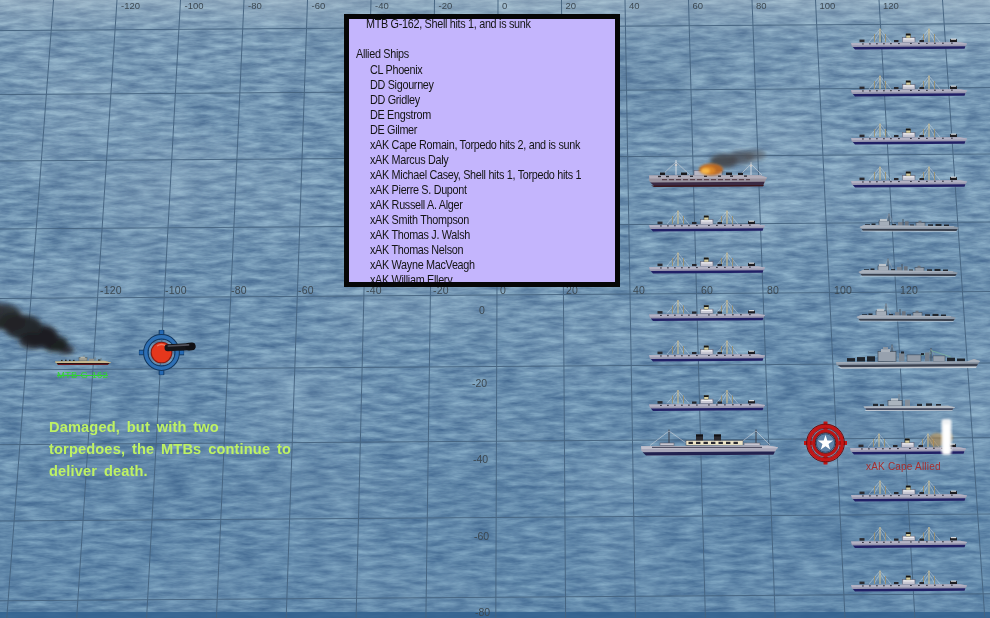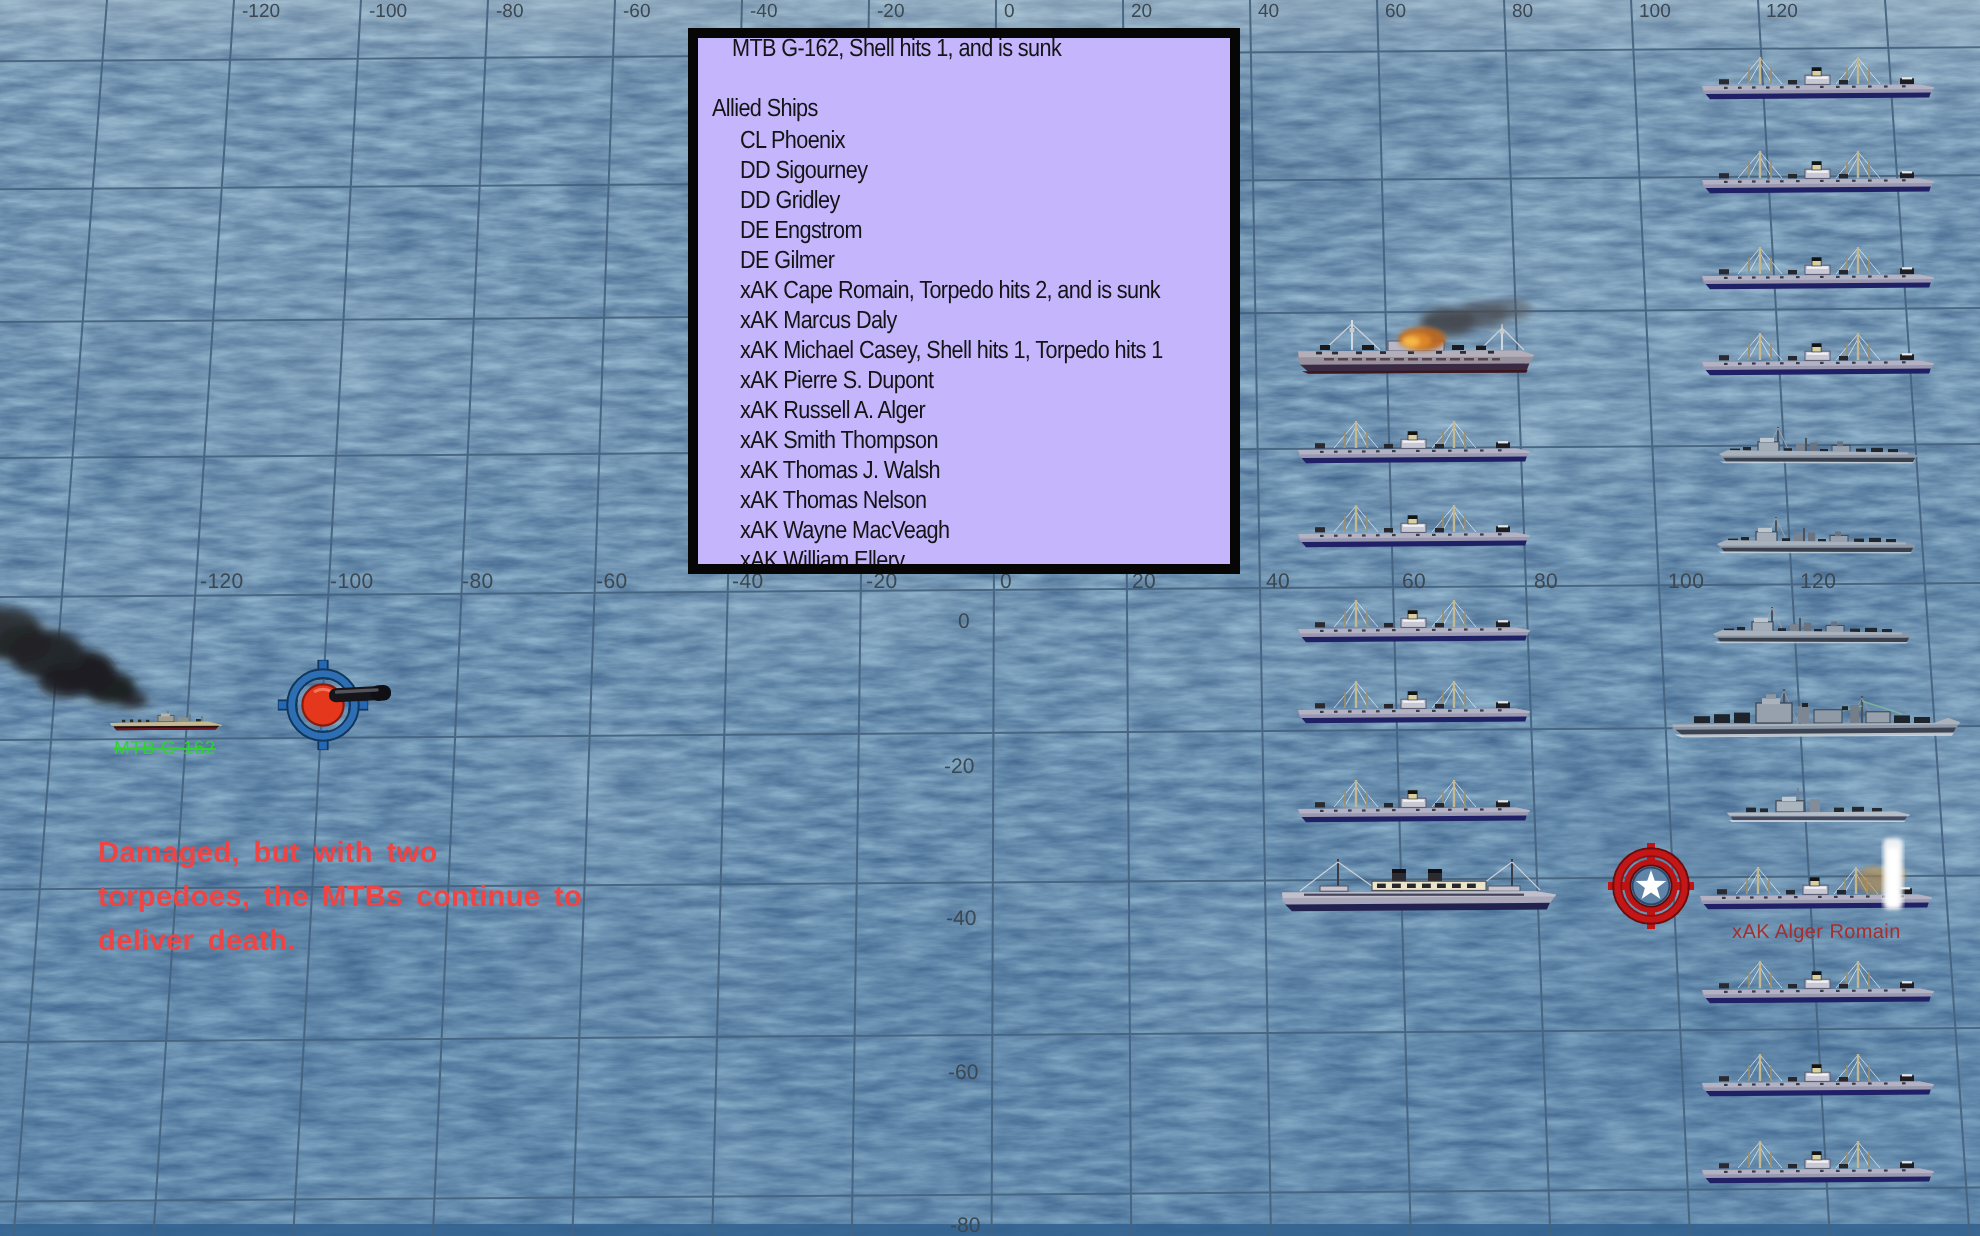--- a/index.html
+++ b/index.html
@@ -1,20 +1,20 @@
 <!DOCTYPE html>
 <html><head>
 <meta charset="utf-8">
 <style>
 html,body{margin:0;padding:0;background:#000;}
 #stage{position:relative;width:990px;height:618px;overflow:hidden;font-family:"Liberation Sans",sans-serif;}
 #stage svg.bg{position:absolute;left:0;top:0;}
 .dlg{position:absolute;left:344px;top:14px;width:276px;height:273px;background:#c4b5fd;border:5px solid #060606;box-sizing:border-box;overflow:hidden;}
 .dl{position:absolute;white-space:nowrap;font-size:12.4px;line-height:13px;color:#141414;letter-spacing:-0.35px;transform:scaleX(0.873);transform-origin:0 0;}
-.comic{position:absolute;left:49px;top:417px;font-size:14.6px;font-weight:bold;color:#ef4444;letter-spacing:0.15px;word-spacing:2.6px;line-height:21.8px;}
+.comic{position:absolute;left:49px;top:417px;font-size:14.6px;font-weight:bold;color:#bef264;letter-spacing:0.15px;word-spacing:2.6px;line-height:21.8px;}
 .glbl{position:absolute;left:57px;top:369px;font-size:9.5px;font-weight:normal;color:#2fd232;letter-spacing:0.2px;text-decoration:line-through;}
 .rlbl{position:absolute;left:866px;top:461px;font-size:10px;color:#a52e2e;letter-spacing:0.2px;}
 </style>
 </head>
 <body>
 <div id="stage">
 <svg class="bg" width="990" height="618" viewBox="0 0 990 618">
 <defs>
 <filter id="sea" x="0" y="0" width="100%" height="100%" color-interpolation-filters="sRGB">
   <feTurbulence type="fractalNoise" baseFrequency="0.042 0.19" numOctaves="4" seed="11" stitchTiles="stitch"></feTurbulence>
@@ -441,14 +441,14 @@
 <div class="dl" style="left:20.5px;top:179.9px;">xAK Russell A. Alger</div>
 <div class="dl" style="left:20.5px;top:194.9px;">xAK Smith Thompson</div>
 <div class="dl" style="left:20.5px;top:210.0px;">xAK Thomas J. Walsh</div>
 <div class="dl" style="left:20.5px;top:225.0px;">xAK Thomas Nelson</div>
 <div class="dl" style="left:20.5px;top:240.0px;">xAK Wayne MacVeagh</div>
 <div class="dl" style="left:20.5px;top:255.0px;">xAK William Ellery</div>
 </div>
 
 <div class="comic">Damaged, but with two<br>torpedoes, the MTBs continue to<br>deliver death.</div>
 <div class="glbl">MTB G-162</div>
-<div class="rlbl">xAK Alger Romain</div>
+<div class="rlbl">xAK Cape Allied</div>
 </div>
 
 </body></html>

